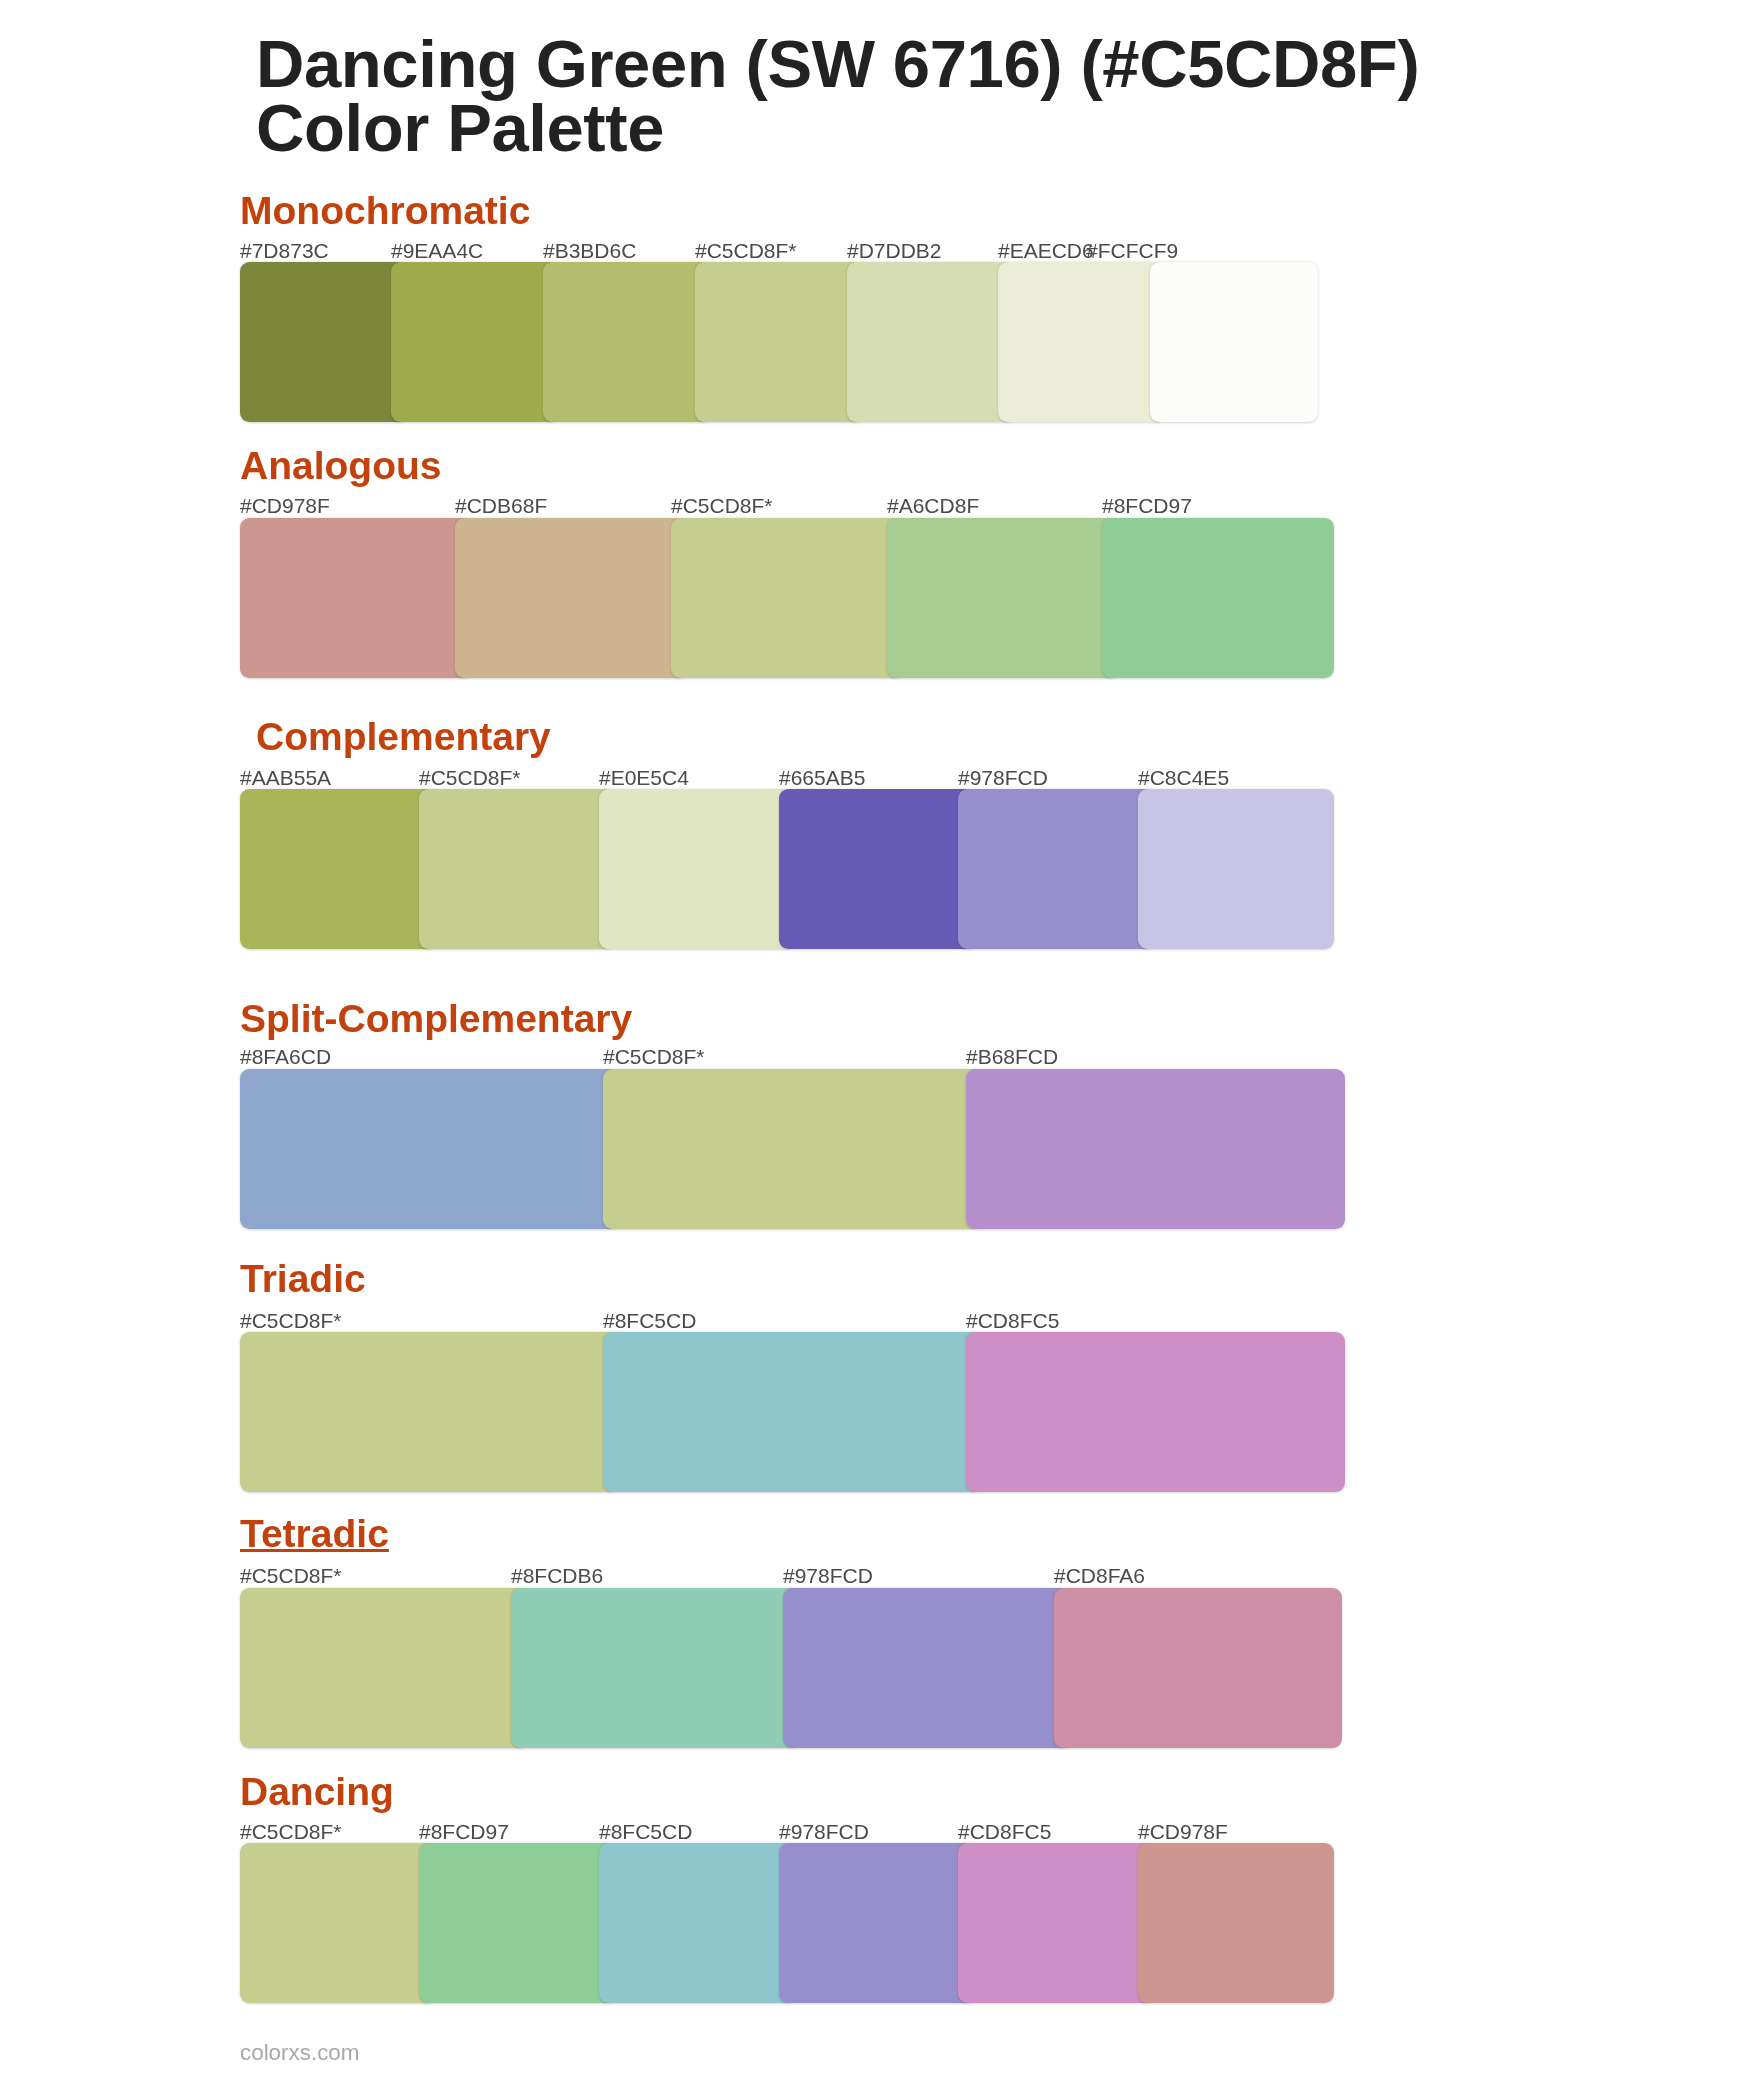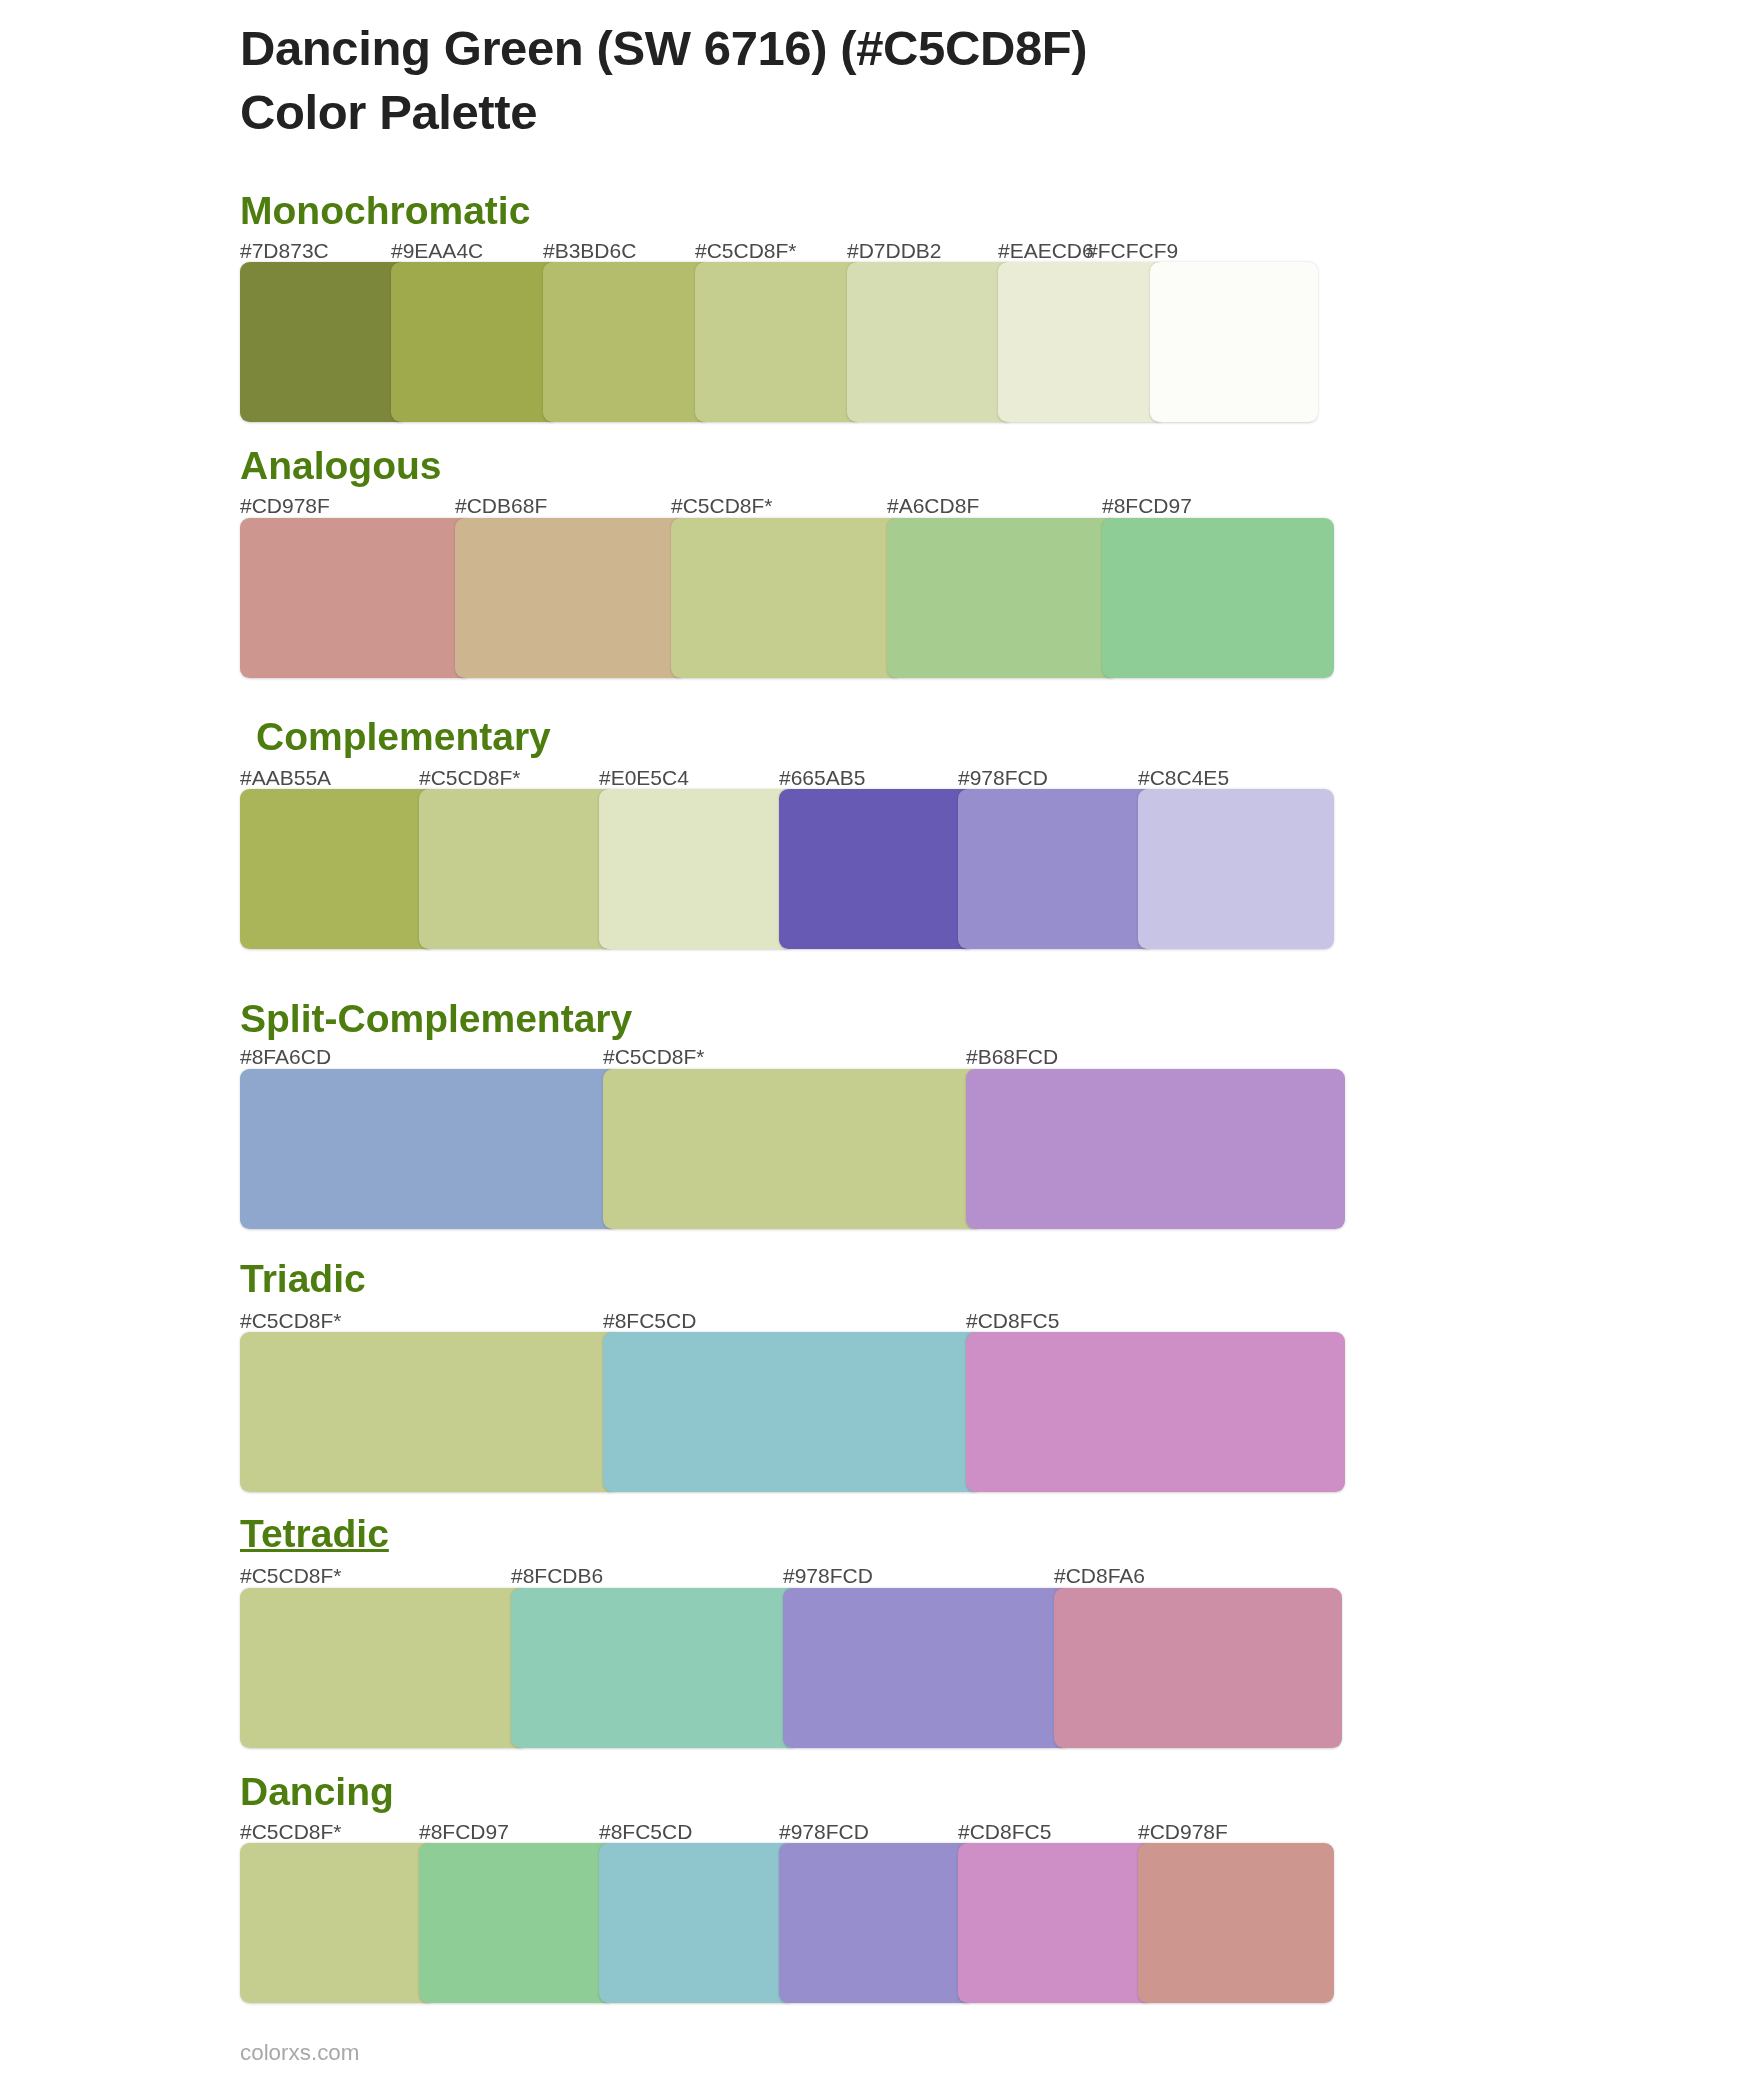--- a/index.html
+++ b/index.html
@@ -8,32 +8,32 @@
   body{
     width:1757px;height:2077px;
     background:#ffffff;
     font-family:"Liberation Sans",sans-serif;
     overflow:hidden;
   }
   .page{position:relative;width:1757px;height:2077px;transform:translateZ(0);}
 
   .title{
     position:absolute;left:240px;top:16px;
-    font-size:49px;font-weight:700;line-height:64px;
+    font-size:67px;font-weight:700;line-height:64px;
     color:#222222;letter-spacing:-0.4px;white-space:nowrap;
-    margin:0;
+    margin:16px;
   }
   .title span{display:block;}
 
   .section{position:absolute;left:0;top:0;width:1757px;height:0;}
 
   .sec-head{
     position:absolute;left:240px;
     font-size:39px;font-weight:700;line-height:39px;
-    color:#4d7c0f;white-space:nowrap;letter-spacing:0px;
+    color:#c2410c;white-space:nowrap;letter-spacing:0px;
   }
 
   .row{position:absolute;left:0;height:160px;width:1757px;}
 
   .sw{
     position:absolute;top:0;height:160px;
     border-radius:9.6px;
     box-shadow:0 0.8px 2.4px rgba(0,0,0,0.18);
   }
 

